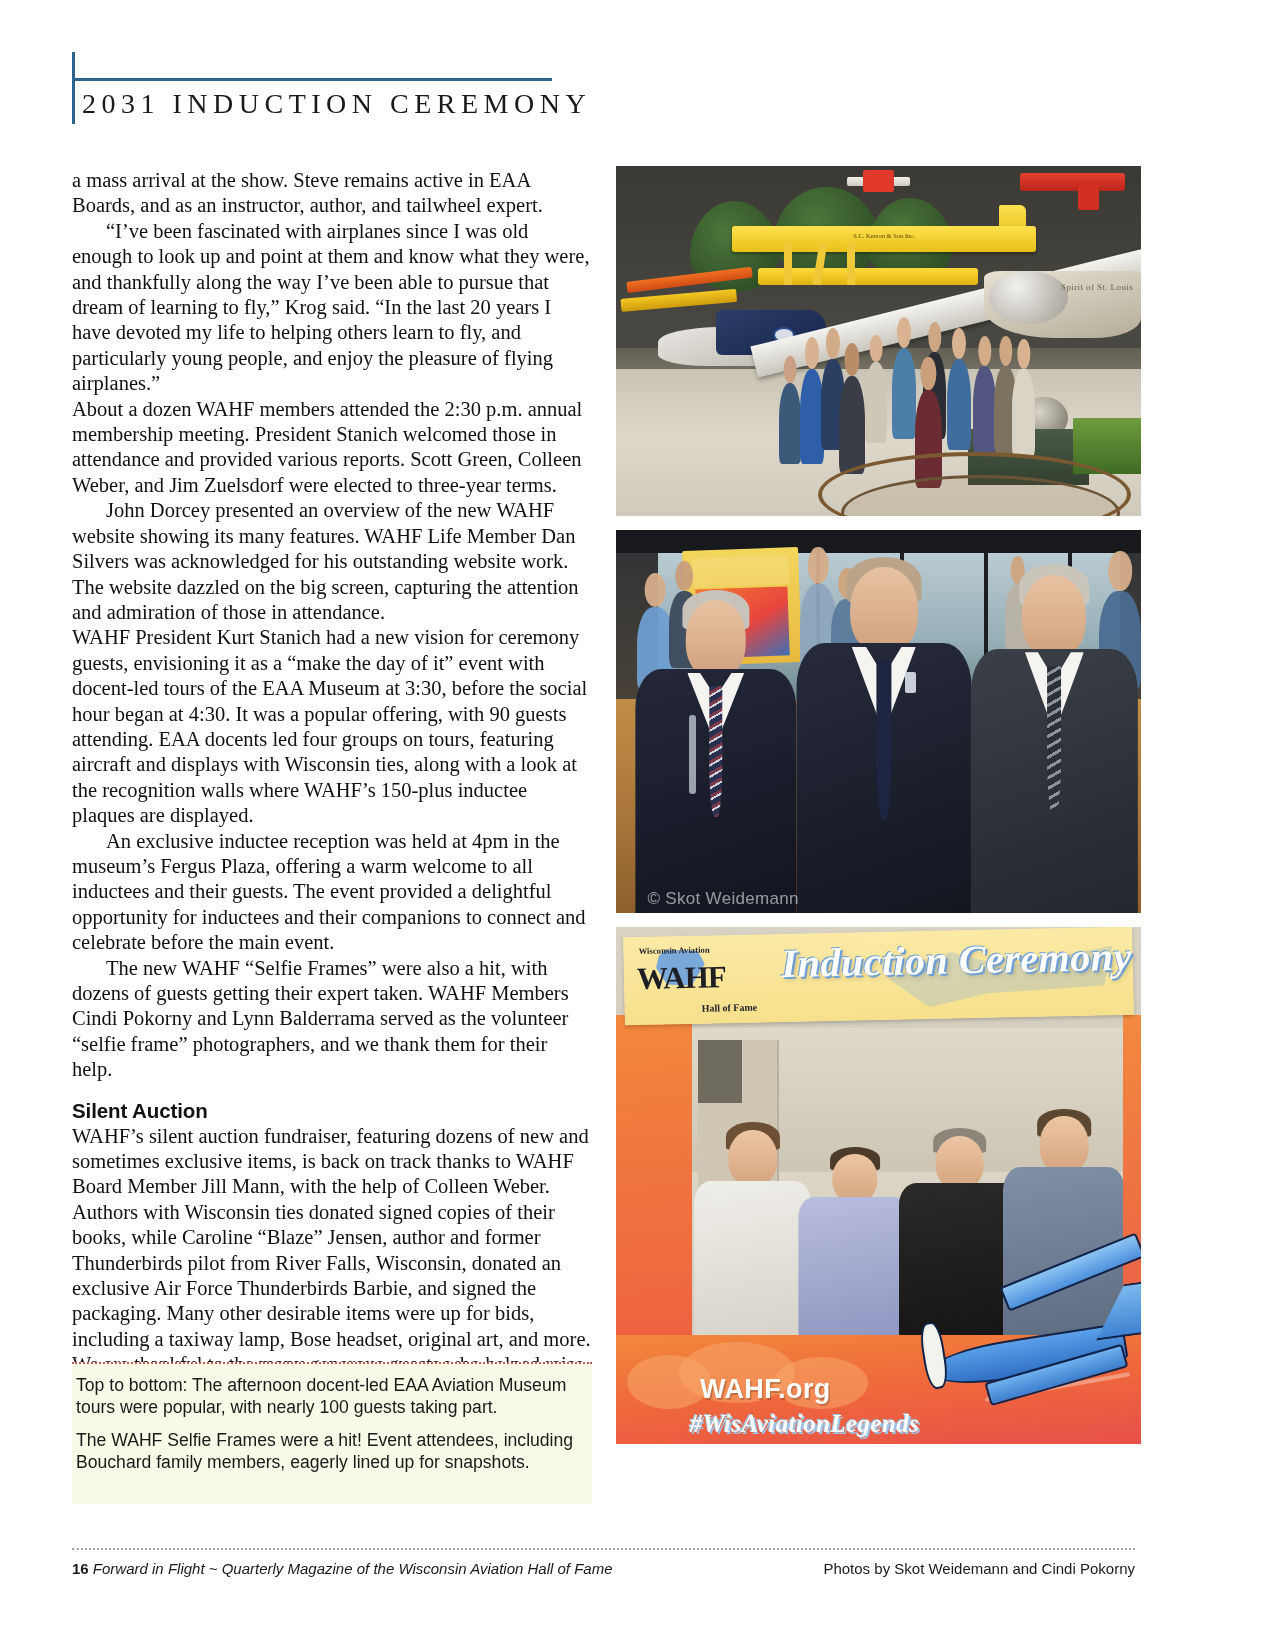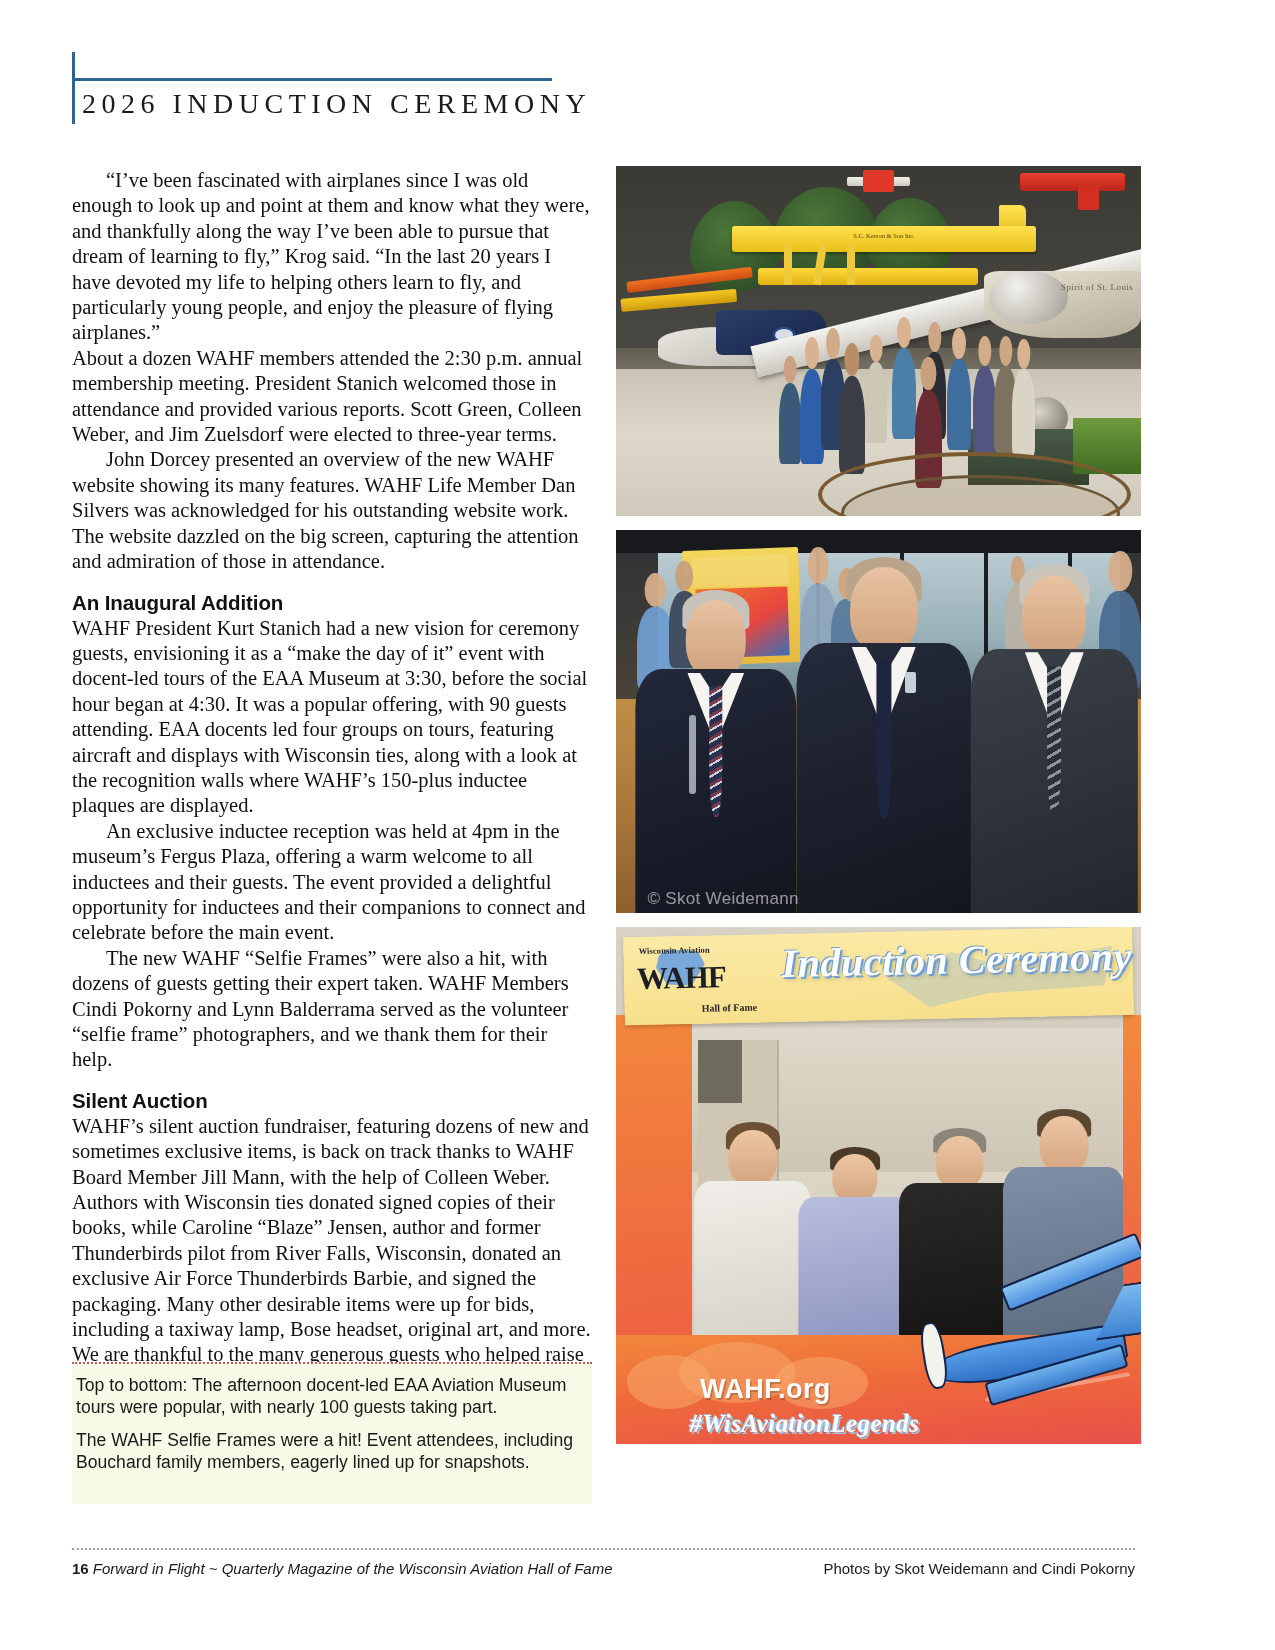--- a/index.html
+++ b/index.html
@@ -241,31 +241,31 @@
   .p3-streak{position:absolute;background:#f6b6a0aa;border-radius:4px;}
 </style>
 </head>
 <body>
 
 <div class="page">
 
   <div class="header">
     <div class="vrule"></div>
     <div class="hrule"></div>
-    <div class="htitle">2026 INDUCTION CEREMONY</div>
+    <div class="htitle">2031 INDUCTION CEREMONY</div>
   </div>
 
   <div class="col-left">
 
+    <p>a mass arrival at the show. Steve remains active in EAA Boards, and as an instructor, author, and tailwheel expert.</p>
     <p class="indent">“I’ve been fascinated with airplanes since I was old enough to look up and point at them and know what they were, and thankfully along the way I’ve been able to pursue that dream of learning to fly,” Krog said. “In the last 20 years I have devoted my life to helping others learn to fly, and particularly young people, and enjoy the pleasure of flying airplanes.”</p>
 
     <p>About a dozen WAHF members attended the 2:30 p.m. annual membership meeting. President Stanich welcomed those in attendance and provided various reports. Scott Green, Colleen Weber, and Jim Zuelsdorf were elected to three-year terms.</p>
     <p class="indent">John Dorcey presented an overview of the new WAHF website showing its many features. WAHF Life Member Dan Silvers was acknowledged for his outstanding website work. The website dazzled on the big screen, capturing the attention and admiration of those in attendance.</p>
 
-    <h3>An Inaugural Addition</h3>
     <p>WAHF President Kurt Stanich had a new vision for ceremony guests, envisioning it as a “make the day of it” event with docent-led tours of the EAA Museum at 3:30, before the social hour began at 4:30. It was a popular offering, with 90 guests attending. EAA docents led four groups on tours, featuring aircraft and displays with Wisconsin ties, along with a look at the recognition walls where WAHF’s 150-plus inductee plaques are displayed.</p>
     <p class="indent">An exclusive inductee reception was held at 4pm in the museum’s Fergus Plaza, offering a warm welcome to all inductees and their guests. The event provided a delightful opportunity for inductees and their companions to connect and celebrate before the main event.</p>
     <p class="indent">The new WAHF “Selfie Frames” were also a hit, with dozens of guests getting their expert taken. WAHF Members Cindi Pokorny and Lynn Balderrama served as the volunteer “selfie frame” photographers, and we thank them for their help.</p>
 
     <h3>Silent Auction</h3>
     <p>WAHF’s silent auction fundraiser, featuring dozens of new and sometimes exclusive items, is back on track thanks to WAHF Board Member Jill Mann, with the help of Colleen Weber. Authors with Wisconsin ties donated signed copies of their books, while Caroline “Blaze” Jensen, author and former Thunderbirds pilot from River Falls, Wisconsin, donated an exclusive Air Force Thunderbirds Barbie, and signed the packaging. Many other desirable items were up for bids, including a taxiway lamp, Bose headset, original art, and more. We are thankful to the many generous guests who helped raise nearly $3700 for WAHF’s scholarship program.</p>
 
   </div>
 
   <div class="capbox">

